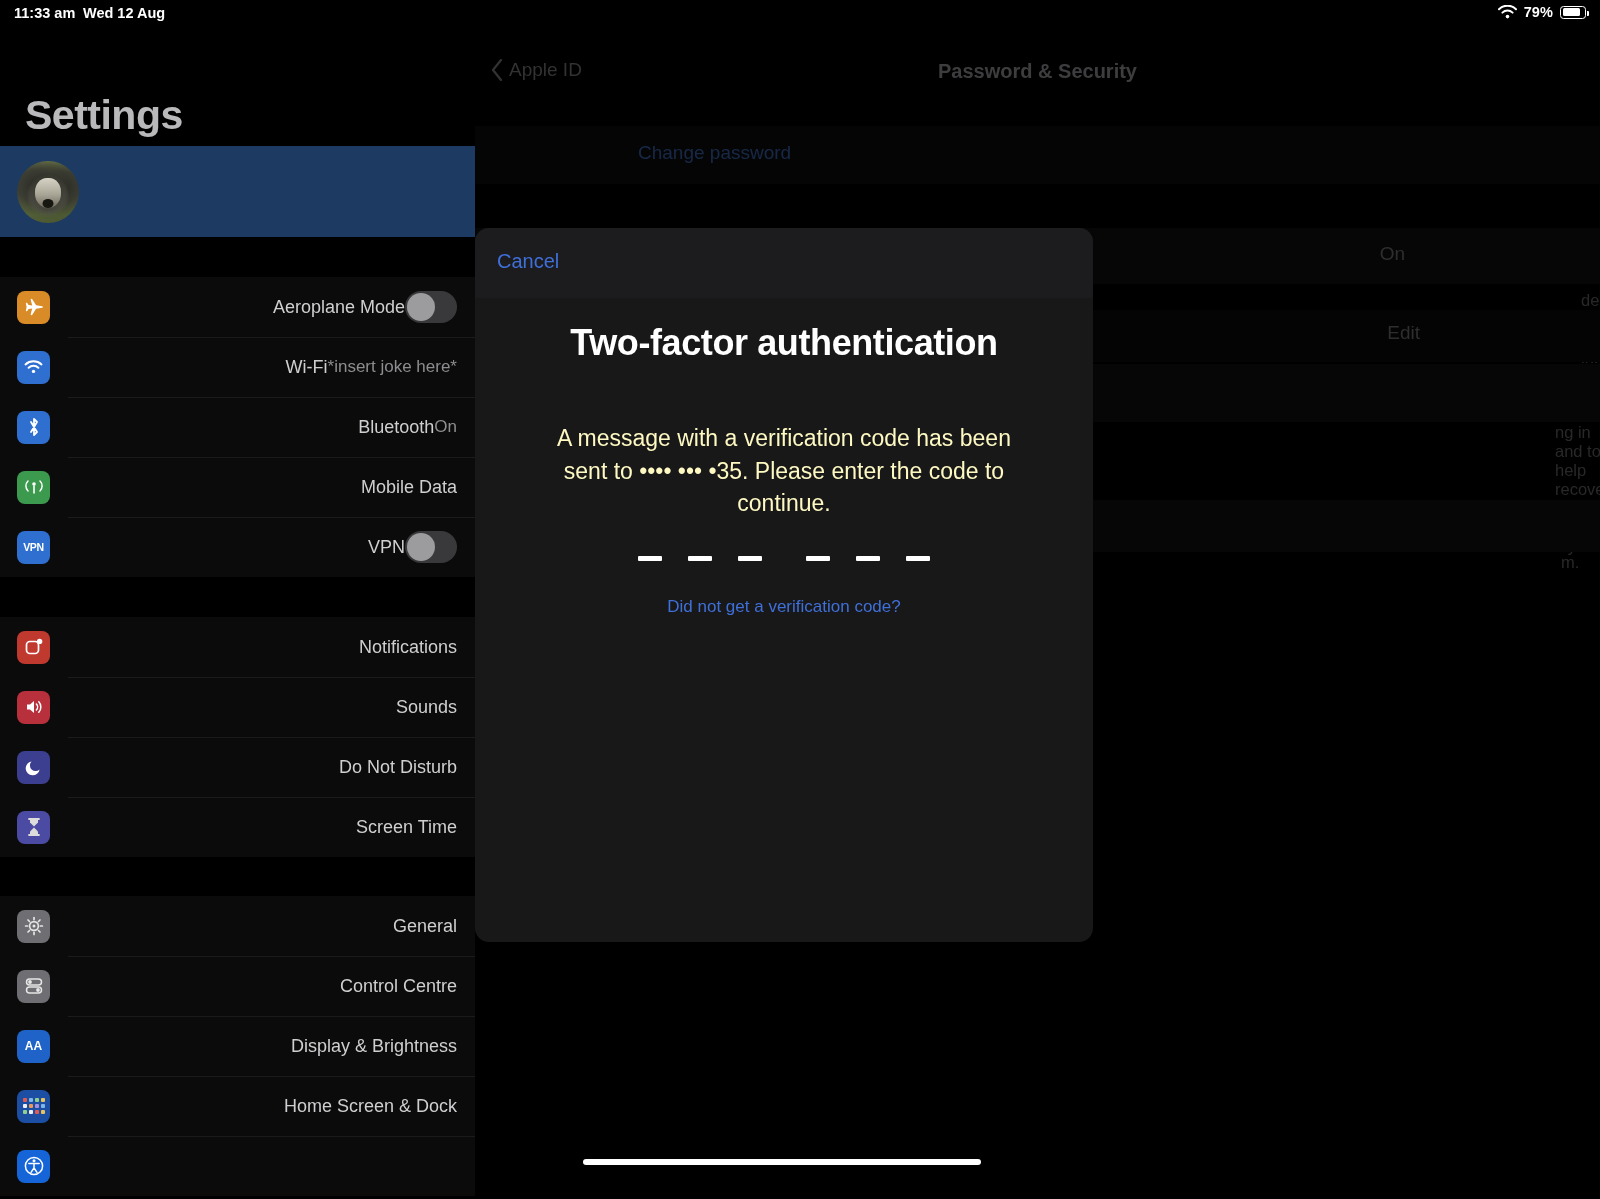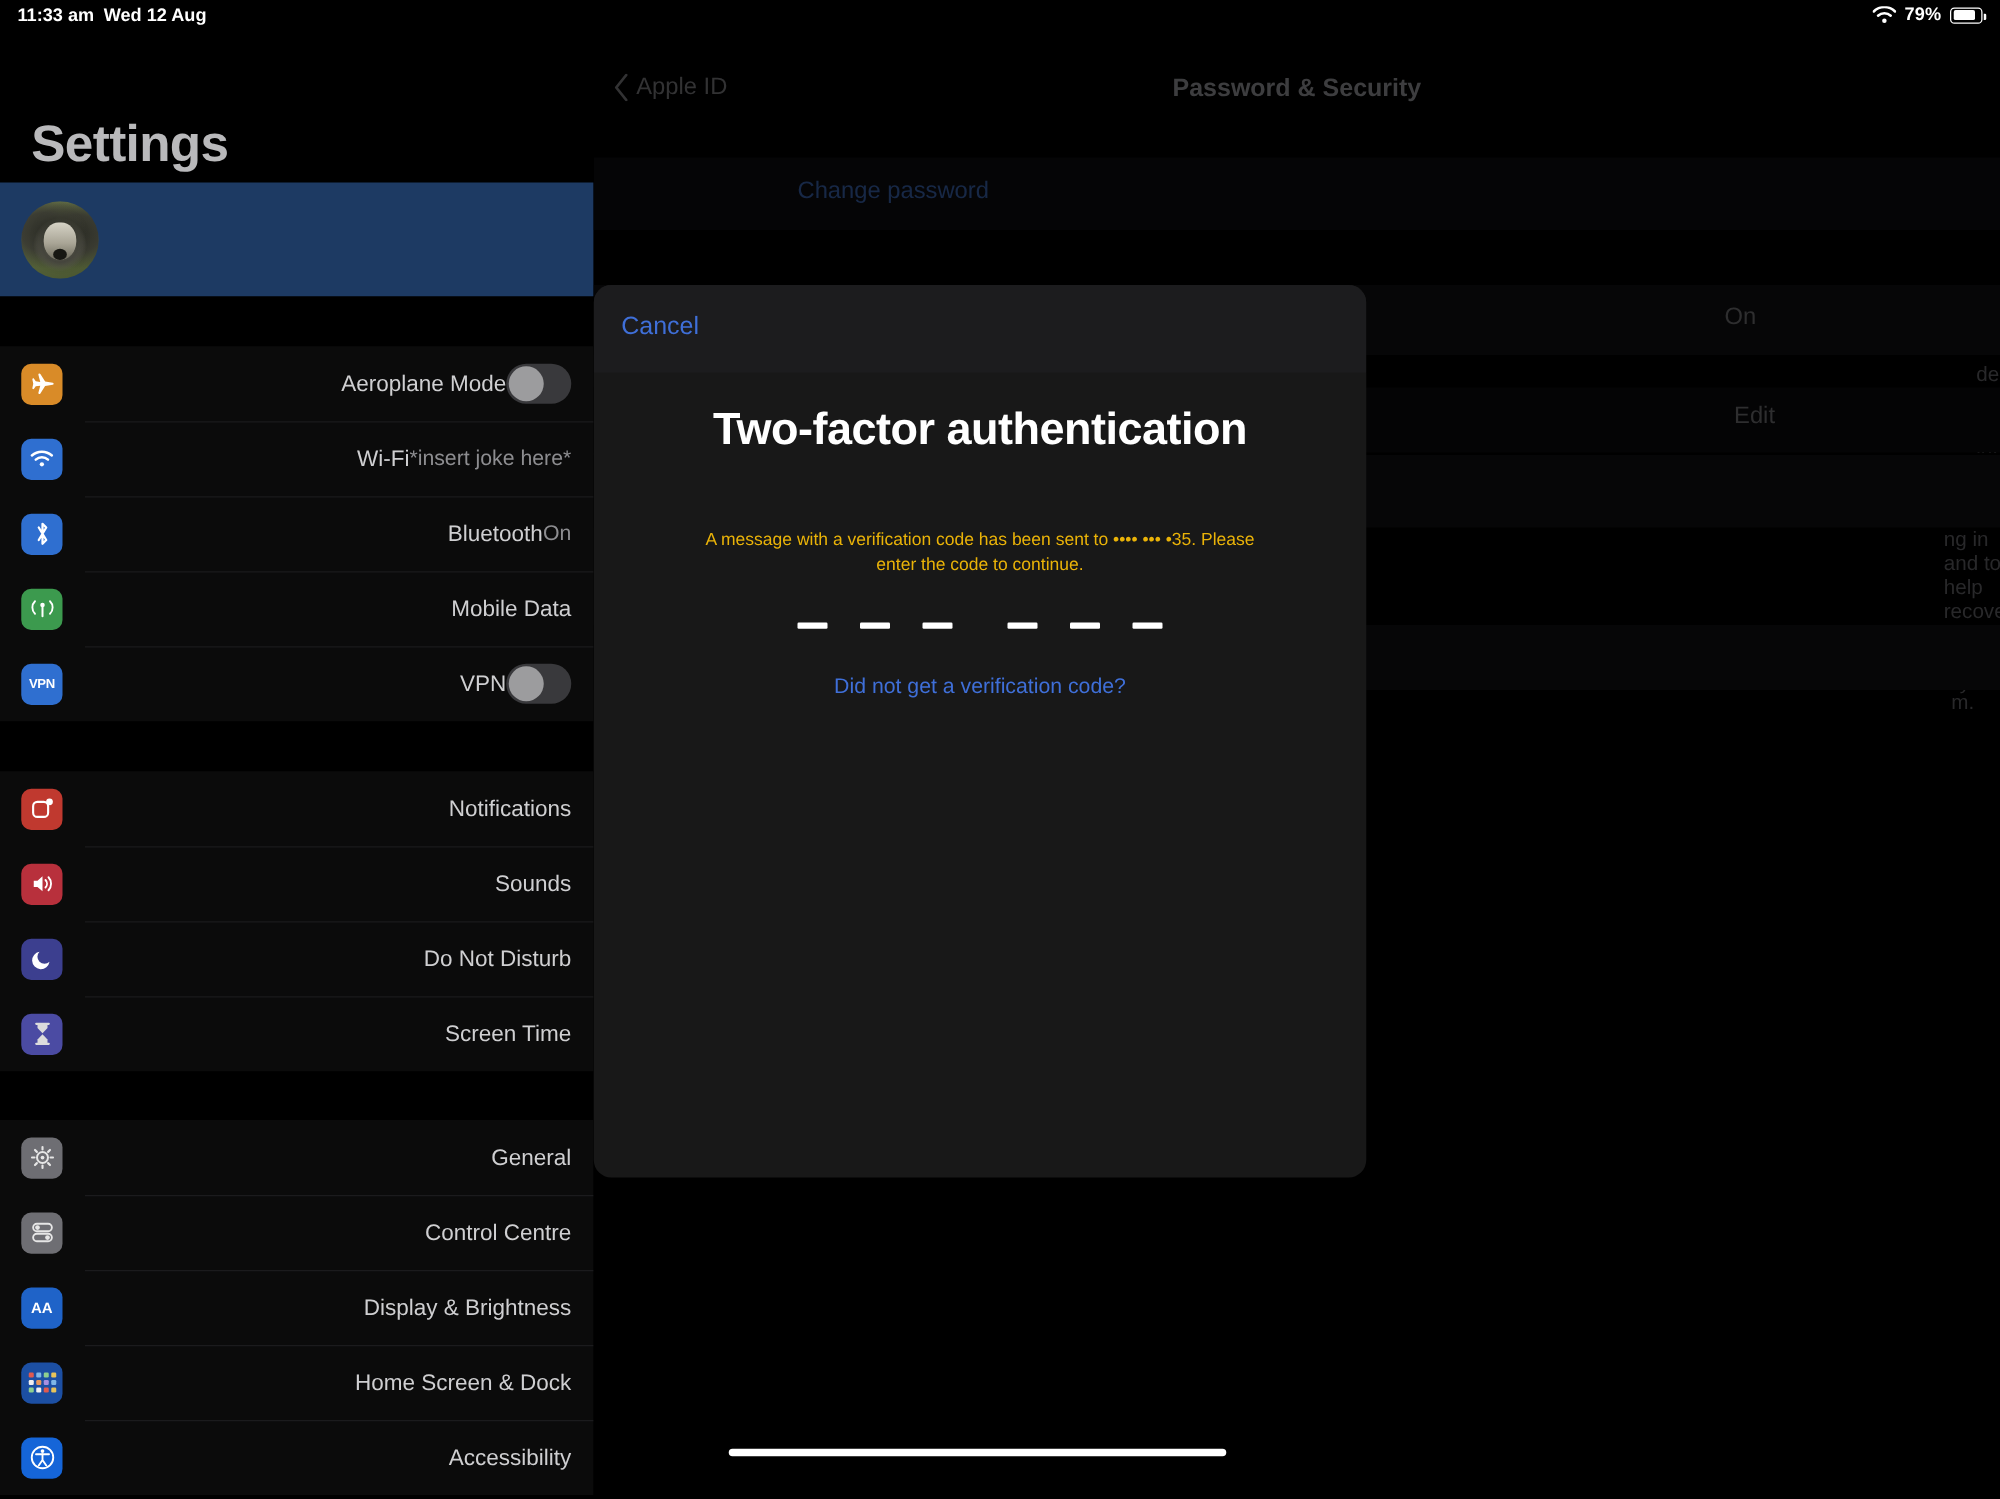--- a/index.html
+++ b/index.html
@@ -153,21 +153,21 @@
   .modal-cancel {
     position:absolute; left:22px; top:22px;
     font-size:20px; color:#3f6fd8;
   }
   .modal-body { position:relative; padding:0 26px; text-align:center; }
   .modal-title {
     margin-top:24px; font-size:36px; font-weight:700; color:#fff;
     letter-spacing:-0.4px;
   }
   .modal-desc {
-    margin-top:58px; font-size:14px; color:#eab308; line-height:1.42;
+    margin-top:58px; font-size:23px; color:#fef9c3; line-height:1.42;
     max-width:470px; margin-left:auto; margin-right:auto;
   }
   .code-field {
     margin-top:36px; display:flex; justify-content:center; align-items:center;
   }
   .code-group { display:flex; }
   .code-slot { width:50px; display:flex; justify-content:center; }
   .code-dash { width:24px; height:5px; background:#fff; border-radius:1px; }
   .code-gap { width:18px; }
   .modal-help {
@@ -339,21 +339,20 @@
           </div>
           <div class="row">
             <div class="row-ico ic-acc">
               <svg width="22" height="22" viewBox="0 0 22 22">
                 <circle cx="11" cy="11" r="8.6" fill="none" stroke="#fff" stroke-width="1.5"></circle>
                 <circle cx="11" cy="5.8" r="1.5" fill="#fff"></circle>
                 <path d="M5.8 8.4 L16.2 8.4" stroke="#fff" stroke-width="1.5" stroke-linecap="round"></path>
                 <path d="M11 8.4 L11 13 L8 17.4 M11 13 L14 17.4" fill="none" stroke="#fff" stroke-width="1.5" stroke-linecap="round"></path>
               </svg>
             </div>
-            <div class="row-label">Accessibility</div>
           </div>
         </div>
       </div>
   </div>
 
   <div class="pane">
     <div class="navbar">
       <div class="nav-back">
         <svg class="nav-chev" width="12" height="22" viewBox="0 0 12 22">
           <path d="M10 1 L2 11 L10 21" fill="none" stroke="#5b5b5e" stroke-width="2.2" stroke-linecap="round" stroke-linejoin="round"></path>

